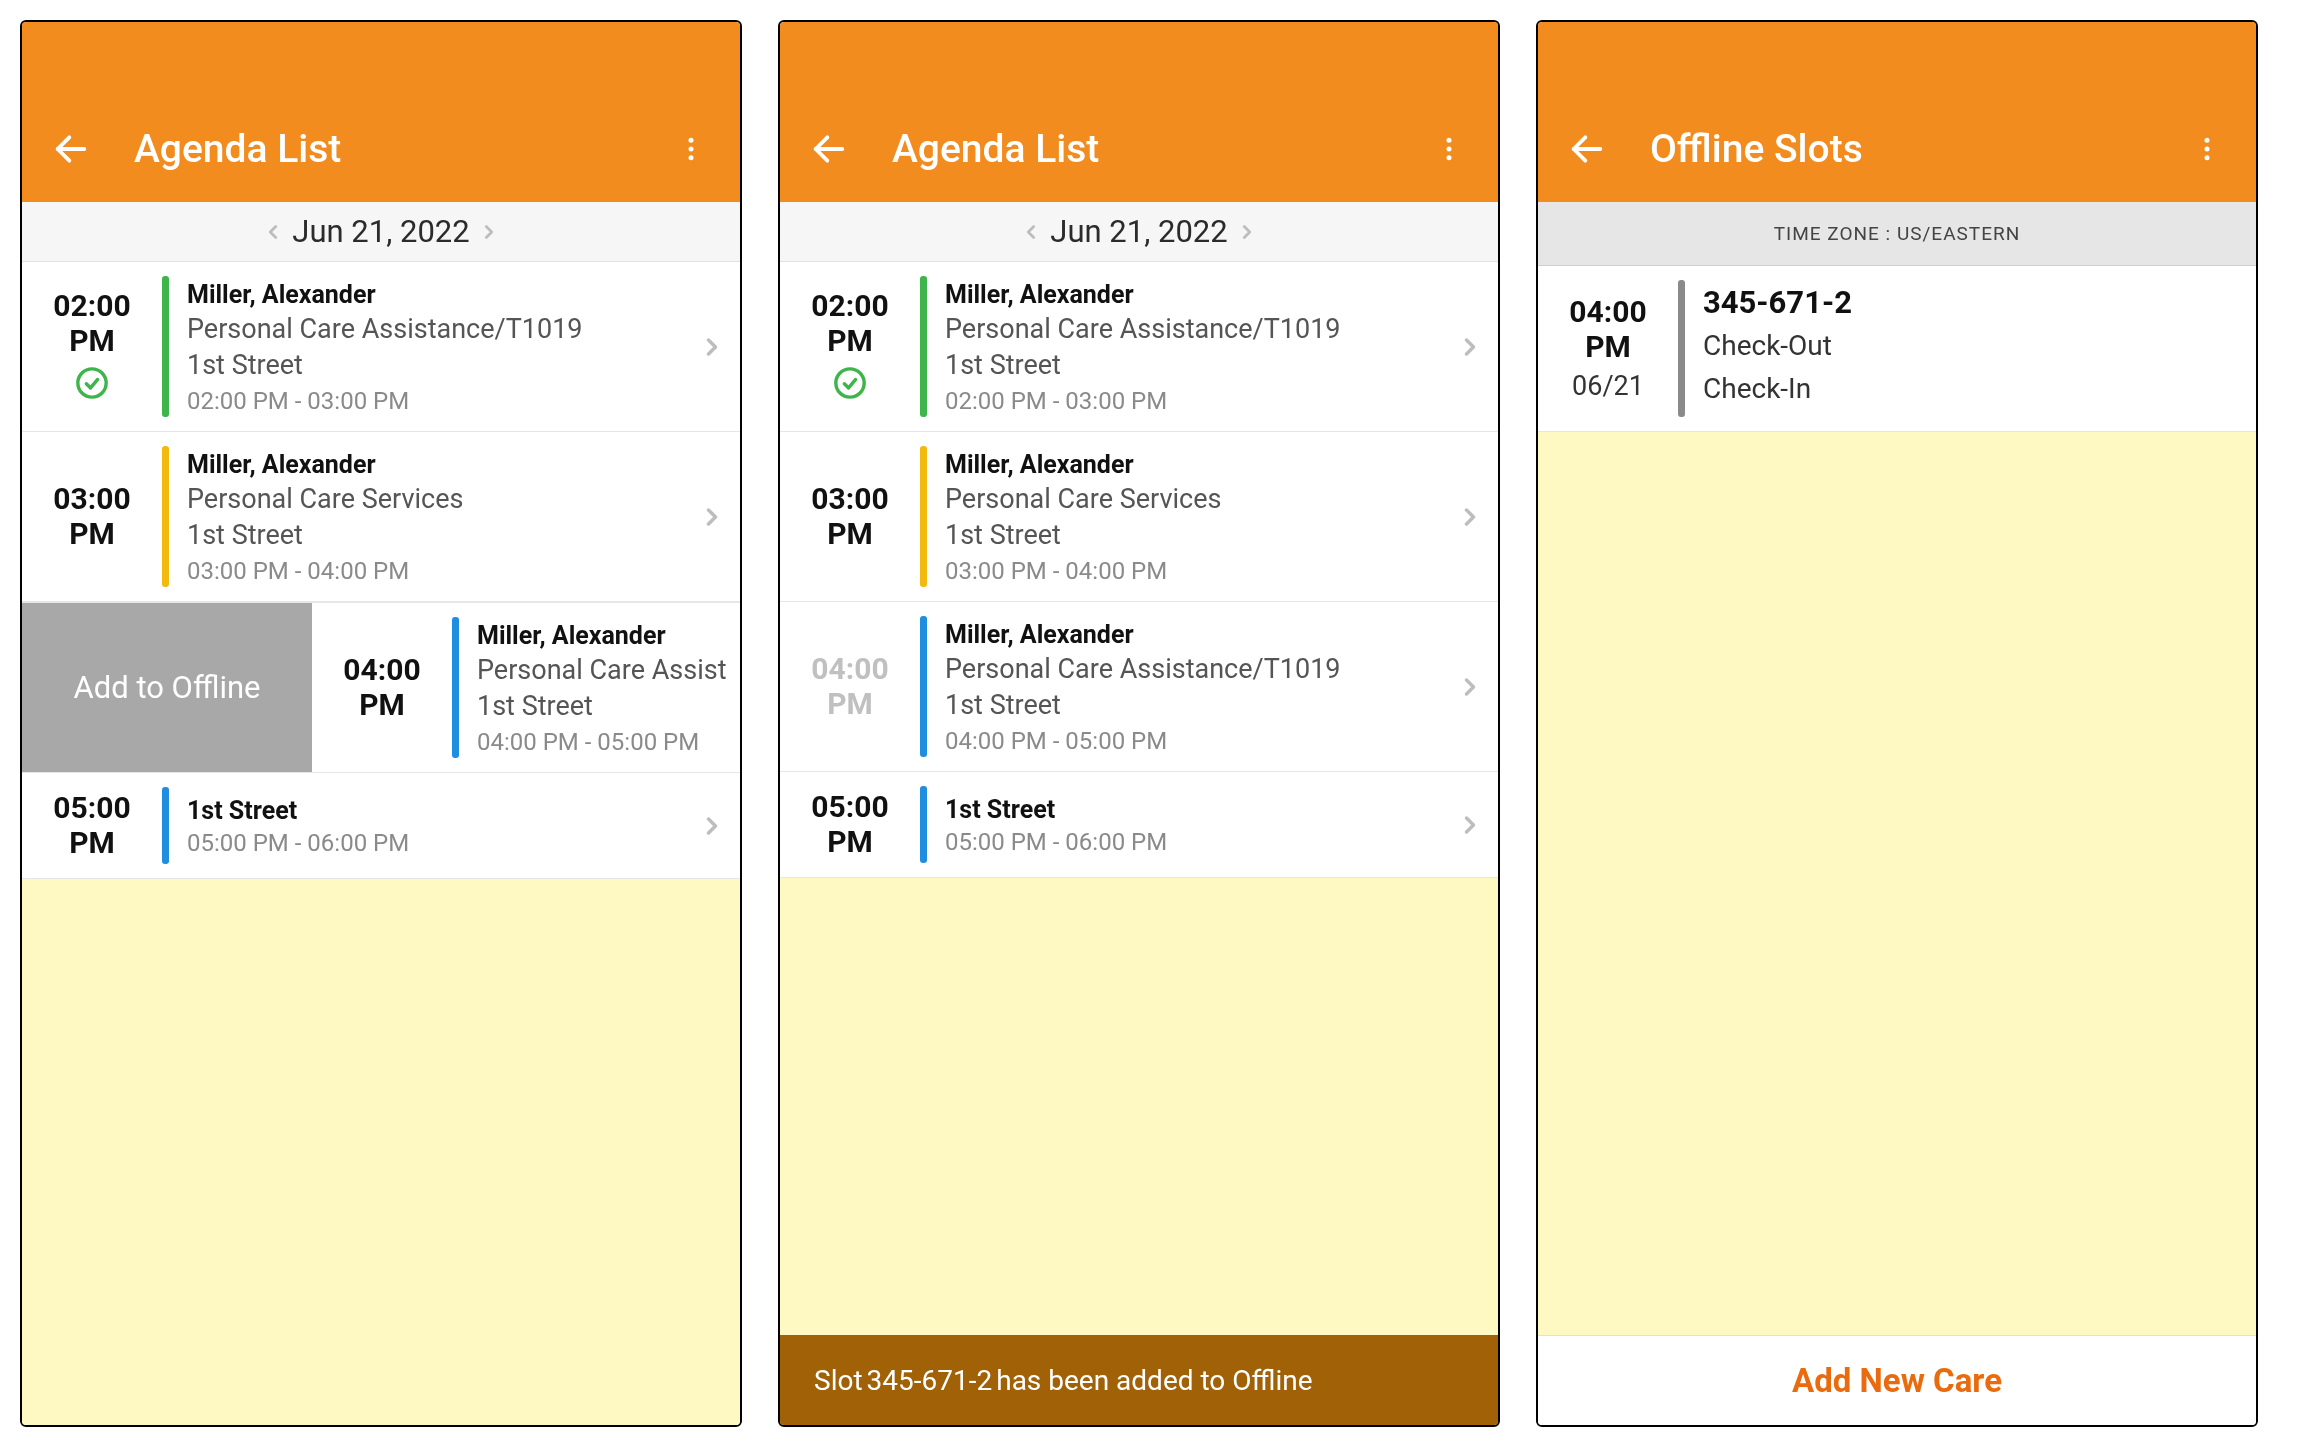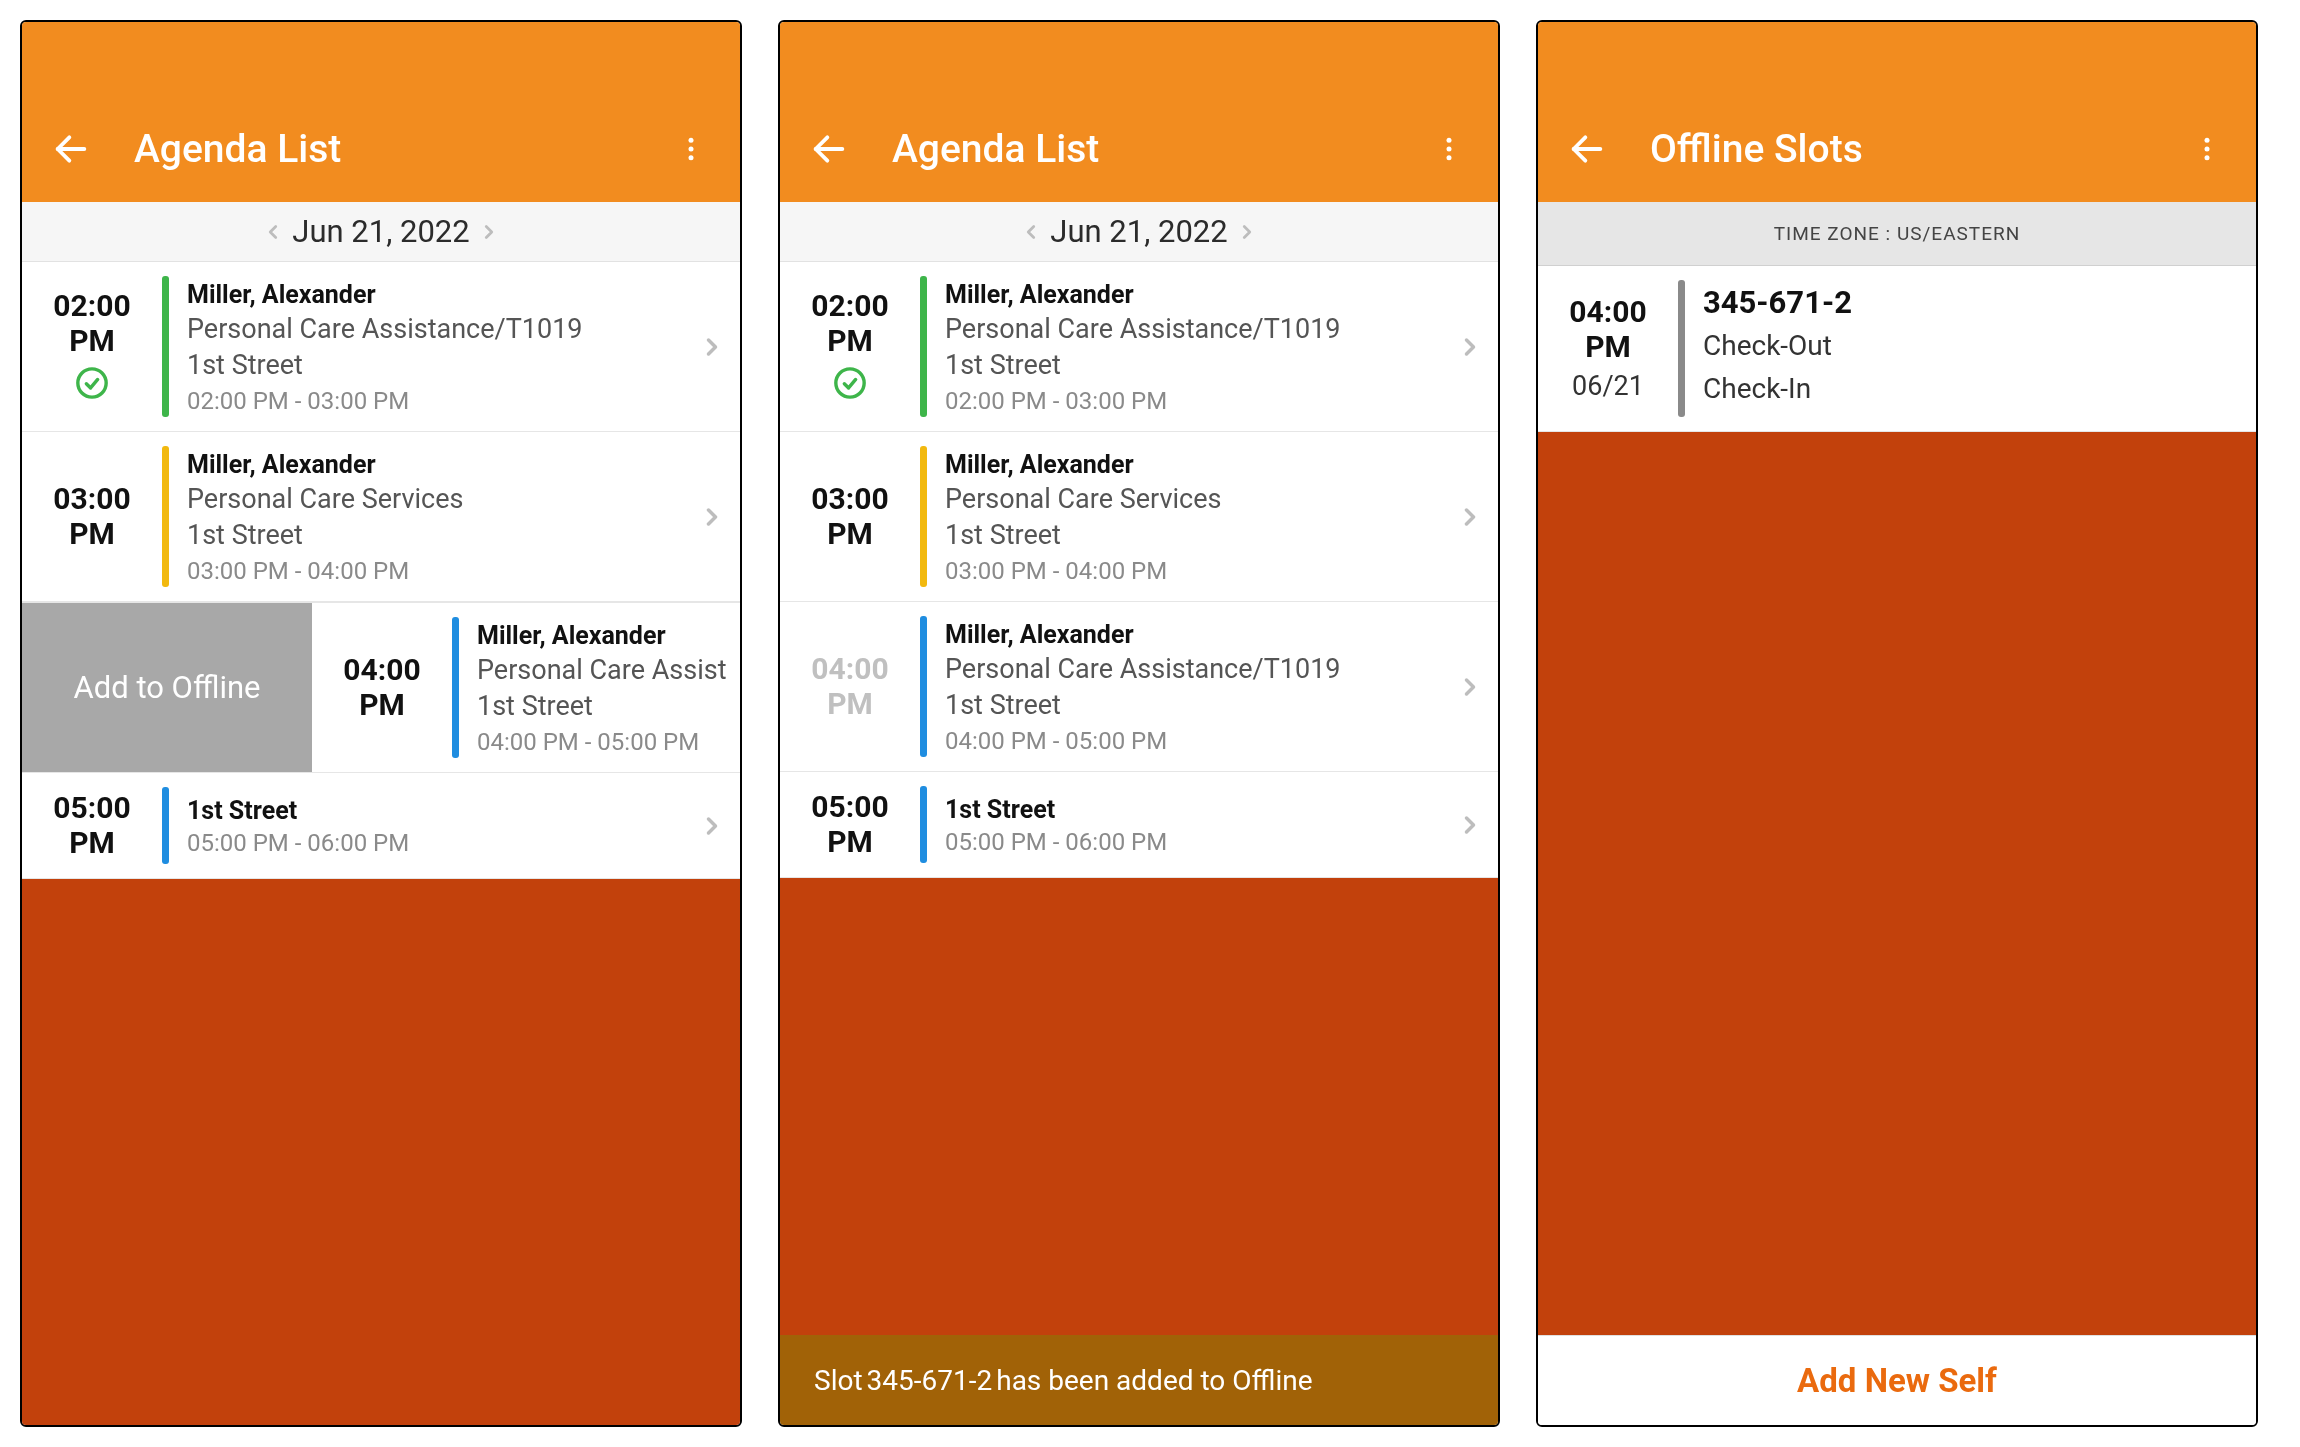--- a/index.html
+++ b/index.html
@@ -64,21 +64,21 @@
     height: 64px;
     background: #e6e6e6;
     border-bottom: 1px solid #d0d0d0;
     display: flex;
     align-items: center;
     justify-content: center;
     font-size: 19px;
     color: #444;
     letter-spacing: 1px;
   }
-  .list { flex: 1; background: #c2410c; display:flex; flex-direction:column; }
+  .list { flex: 1; background: #fef9c3; display:flex; flex-direction:column; }
   .row {
     background: #fff;
     border-bottom: 1px solid #e6e6e6;
     display: flex;
     align-items: stretch;
     position: relative;
   }
   .row .timecol {
     width: 140px;
     display: flex;
@@ -424,16 +424,16 @@
         </div>
         <div class="stripe gray"></div>
         <div class="content">
           <div class="title">345-671-2</div>
           <div class="line">Check-Out</div>
           <div class="line">Check-In</div>
         </div>
       </div>
     </div>
 
-    <div class="footer">Add New Self</div>
+    <div class="footer">Add New Care</div>
   </div>
 
 </div>
 
 </body></html>

